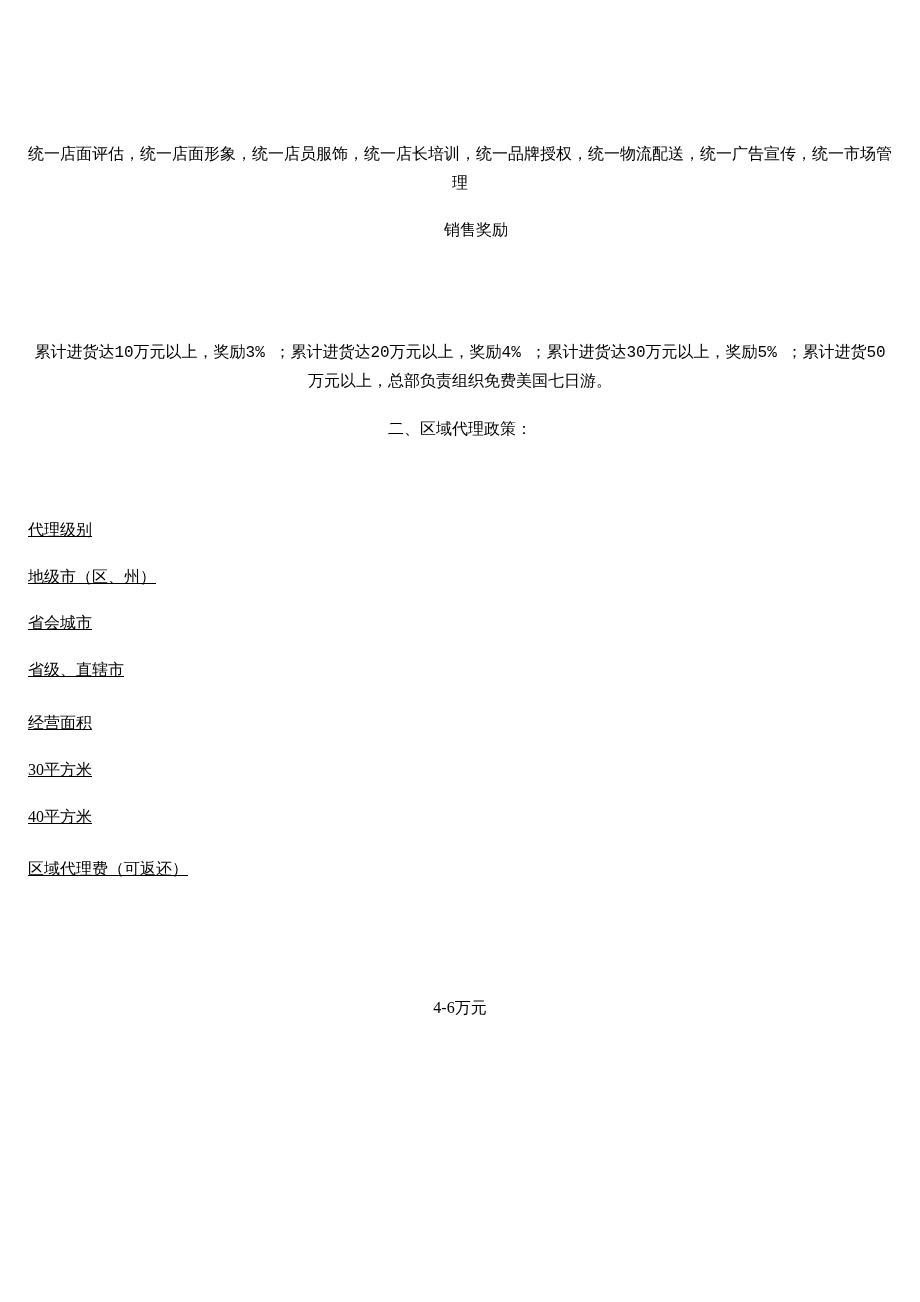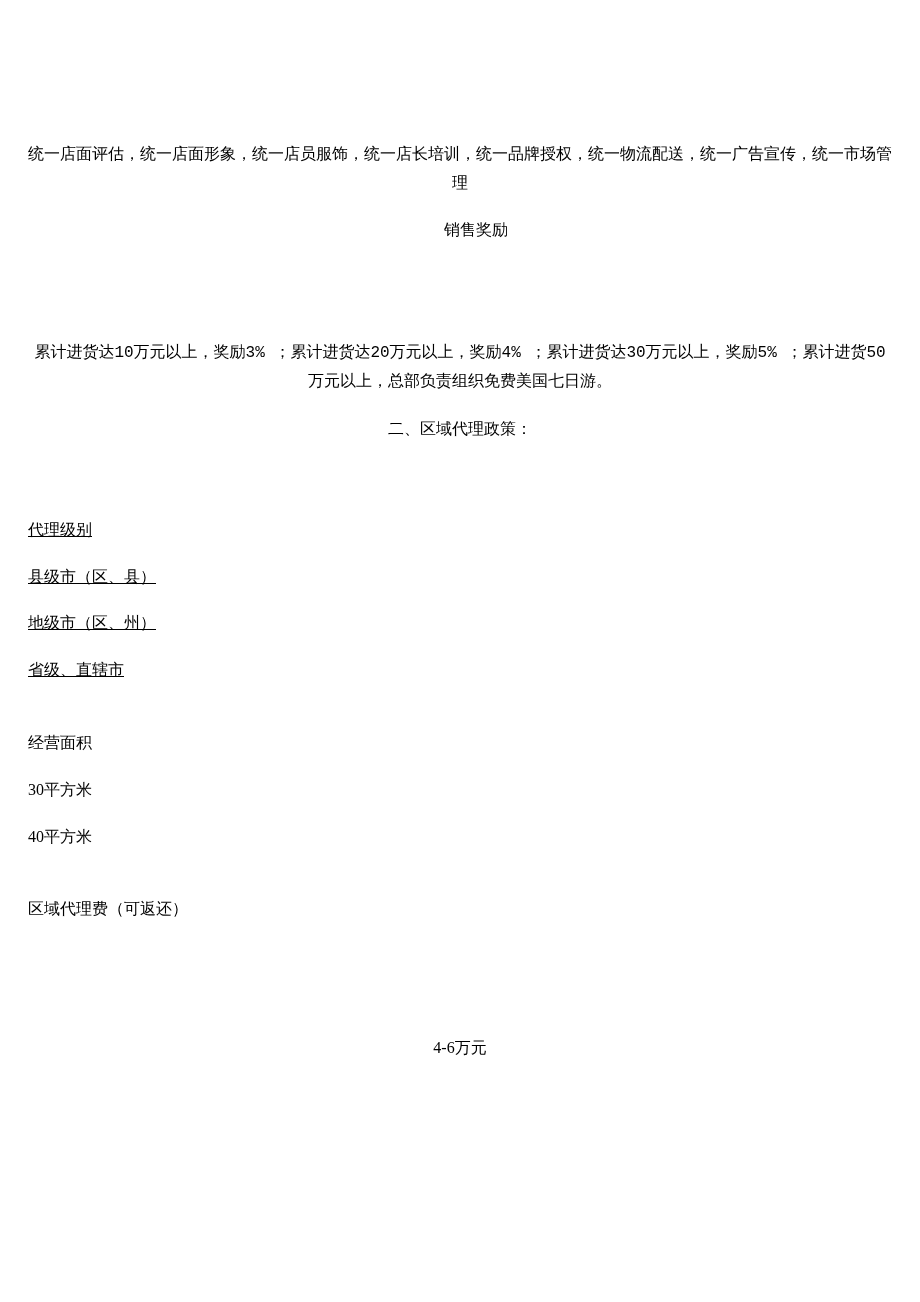--- a/index.html
+++ b/index.html
@@ -25,41 +25,42 @@
     }
     .section-gap {
       margin-top: 95px;
       font-family: Liberation Mono, monospace;
     }
     .section-gap-medium {
       margin-top: 72px;
       text-decoration: underline;
     }
     .section-gap-small {
-      margin-top: 44px;
+      margin-top: 24px;
+      text-decoration: underline;
     }
     .list-item {
       margin-bottom: 18px;
     }
   </style>
 </head>
 <body>
 
 <div class="para">统一店面评估，统一店面形象，统一店员服饰，统一店长培训，统一品牌授权，统一物流配送，统一广告宣传，统一市场管理</div>
 
 <div class="para indent">销售奖励</div>
 
 <div class="para section-gap">累计进货达10万元以上，奖励3% ；累计进货达20万元以上，奖励4% ；累计进货达30万元以上，奖励5% ；累计进货50万元以上，总部负责组织免费美国七日游。</div>
 
 <div class="para">二、区域代理政策：</div>
 
 <div class="section-gap-medium">
   <div class="list-item">代理级别</div>
-  <div class="list-item">县级市（区、县）</div>
   <div class="list-item">地级市（区、州）</div>
+  <div class="list-item">省会城市</div>
   <div class="list-item">省级、直辖市</div>
 </div>
 
 <div class="section-gap-small">
   <div class="list-item">经营面积</div>
   <div class="list-item">30平方米</div>
   <div class="list-item">40平方米</div>
 </div>
 
 <div class="section-gap-small">

